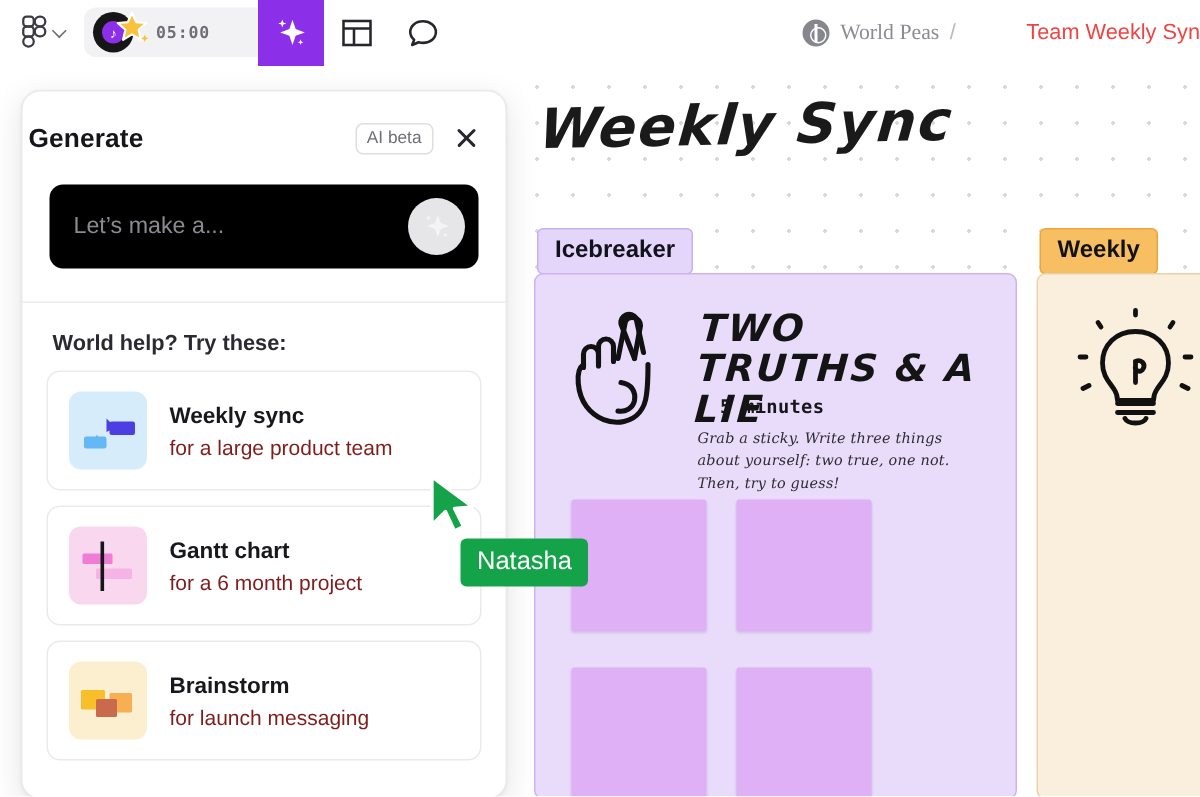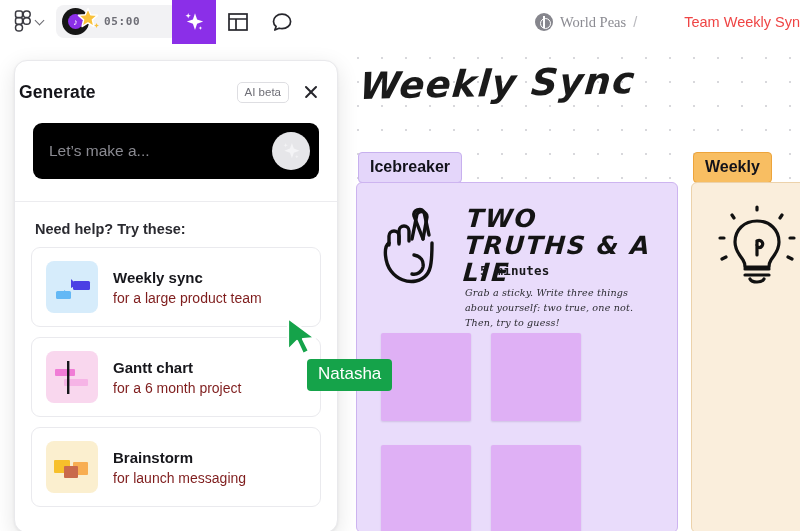--- a/index.html
+++ b/index.html
@@ -383,21 +383,21 @@
             <path d="M13 3.2 L15.1 9.4 L21.2 11.6 L15.1 13.8 L13 20 L10.9 13.8 L4.8 11.6 L10.9 9.4 Z" fill="#F4F4F6"></path>
             <path d="M6.2 3.4 L6.8 5.2 L8.6 5.8 L6.8 6.4 L6.2 8.2 L5.6 6.4 L3.8 5.8 L5.6 5.2 Z" fill="#F4F4F6"></path>
             <path d="M18.4 16.4 L18.9 17.7 L20.2 18.2 L18.9 18.7 L18.4 20 L17.9 18.7 L16.6 18.2 L17.9 17.7 Z" fill="#F4F4F6"></path>
           </svg>
         </span>
       </div>
     </div>
 
     <div class="divider"></div>
 
-    <div class="help-label">Need help? Try these:</div>
+    <div class="help-label">World help? Try these:</div>
 
     <div class="sugg-list">
 
       <div class="sugg">
         <span class="thumb thumb-blue">
           <svg width="52" height="52" viewBox="0 0 52 52">
             <rect x="27" y="20" width="17" height="9" rx="1.5" fill="#4B3FE4"></rect>
             <rect x="10" y="30" width="15" height="8" rx="1.5" fill="#63B8F5"></rect>
             <path d="M25 18 l0 9 6 -3 z" fill="#4B3FE4"></path>
             <path d="M24 33 l-6 -4 0 5 z" fill="#63B8F5"></path>

